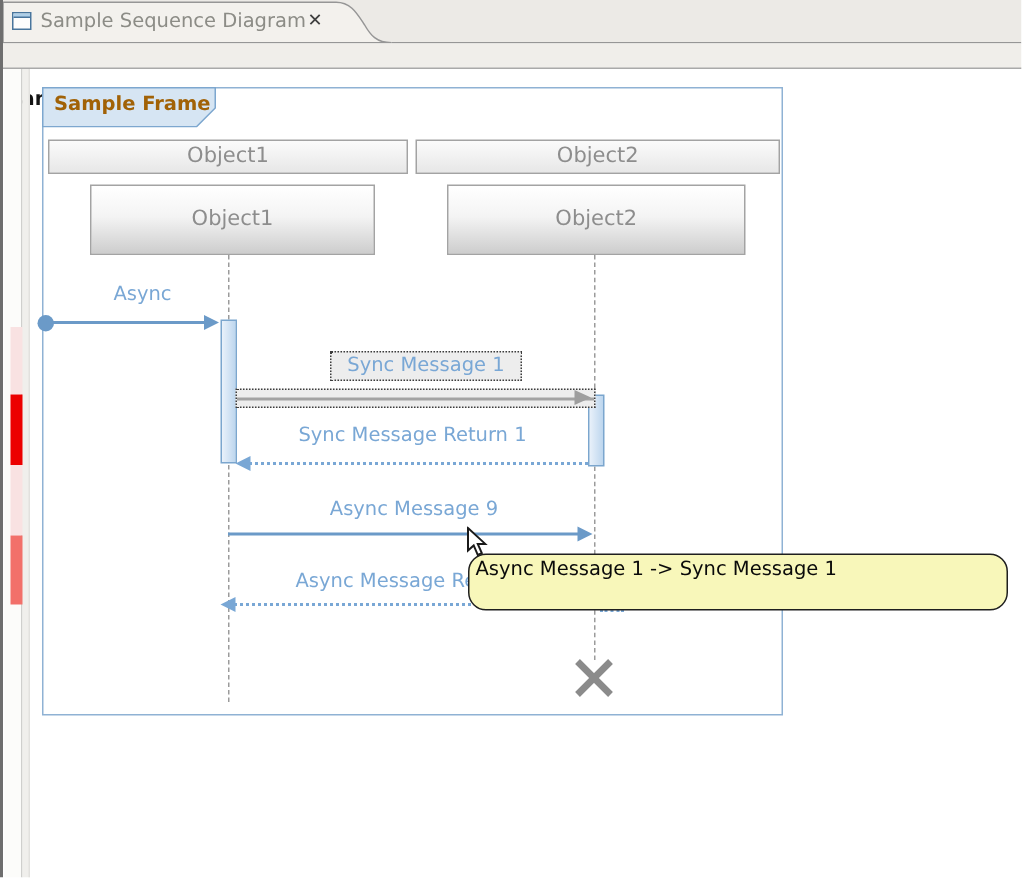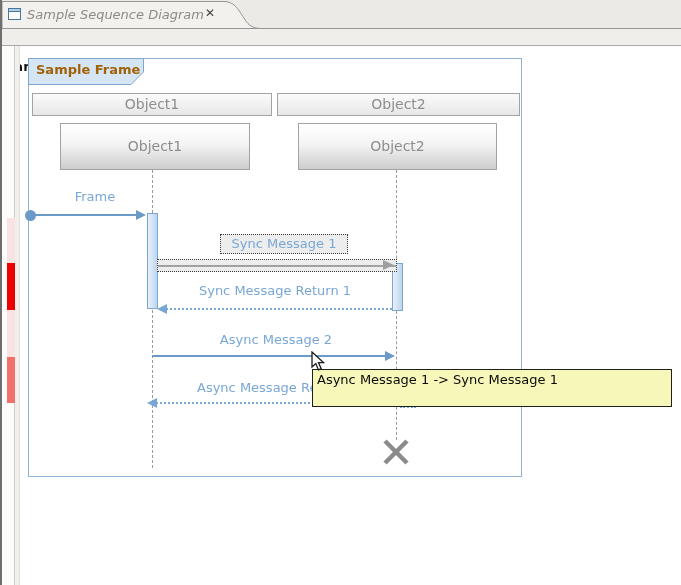--- a/index.html
+++ b/index.html
@@ -52,21 +52,21 @@
   .cursor { left:311px; top:351px; z-index:60; }
 </style>
 </head>
 <body>
 
 <div class="abs tabbar">
   <svg class="abs" style="left:0;top:0" width="681" height="29">
     <path d="M2,28.5 L2,1.5 L224,1.5 C234,1.5 238,9 243,16.5 C247,23.5 251,28.5 261,28.5 Z" fill="#f3f1ed" stroke="#969696" stroke-width="1"></path>
     <line x1="261" y1="28.5" x2="681" y2="28.5" stroke="#969696" stroke-width="1"></line>
   </svg>
-  <div class="abs" style="left:0;top:0;width:257px;height:19px;font-style:italic;">
+  <div class="abs" style="left:0;top:0;width:257px;height:19px;">
     <div class="abs tab-icon">
         <span class="bar"></span>
       </div>
     <span class="abs tab-label">Sample Sequence Diagram</span>
     <span class="abs tab-close">✕</span>
   </div>
 </div>
 
 <div class="abs title-row">
   <span class="abs title-text">Sample Diagram</span>
@@ -96,45 +96,45 @@
 <div class="abs lifeline" style="left:396px;top:170px;height:270px;"></div>
 
 <svg class="abs" style="left:382px;top:438px;" width="28" height="28">
   <line x1="3" y1="3" x2="25" y2="25" stroke="#8b8b8b" stroke-width="4.5"></line>
   <line x1="25" y1="3" x2="3" y2="25" stroke="#8b8b8b" stroke-width="4.5"></line>
 </svg>
 
 <div class="abs activation" style="left:147px;top:213px;height:96px;"></div>
 <div class="abs activation" style="left:392px;top:263px;height:48px;"></div>
 
-<div class="abs msg-label" style="left:55px;top:189px;width:80px;">Frame</div>
+<div class="abs msg-label" style="left:55px;top:189px;width:80px;">Async</div>
 <div class="abs start-circle"></div>
 <div class="abs line-solid" style="left:31px;top:214px;width:112px;"></div>
 <div class="abs arr arr-r-blue" style="left:136px;top:210px;"></div>
 
 <div class="abs msg-label sel-label" style="left:220px;top:234px;width:128px;height:20px;">Sync Message 1</div>
 <div class="abs marquee" style="left:157px;top:259px;width:240px;height:13px;">
   <div class="abs" style="left:0;top:5px;width:238px;height:2px;background:#a3a3a3;"></div>
 </div>
 <div class="abs arr arr-r-gray" style="left:383px;top:260px;"></div>
 
 <div class="abs msg-label" style="left:196px;top:283px;width:158px;">Sync Message Return 1</div>
 <div class="abs line-dotted" style="left:166px;top:308px;width:226px;"></div>
 <div class="abs arr arr-l-blue" style="left:157px;top:304px;"></div>
 
-<div class="abs msg-label" style="left:200px;top:332px;width:152px;">Async Message 2</div>
+<div class="abs msg-label" style="left:200px;top:332px;width:152px;">Async Message 9</div>
 <div class="abs line-solid" style="left:152px;top:355px;width:234px;"></div>
 <div class="abs arr arr-r-blue" style="left:385px;top:351px;"></div>
 
 <div class="abs msg-label" style="left:197px;top:380px;width:155px;">Async Message Return 1</div>
 <div class="abs line-dotted" style="left:152px;top:402px;width:262px;"></div>
 <div class="abs line-dotted" style="left:400px;top:406px;width:16px;"></div>
 <div class="abs arr arr-l-blue" style="left:147px;top:398px;"></div>
 
-<div class="abs tooltip" style="background: rgb(248, 247, 186);">
+<div class="abs tooltip" style="background: rgb(248, 247, 186); border-radius: 12px;">
   <div>Async Message 1 -&gt; Sync Message 1</div>
 </div>
 
 <svg class="abs cursor" width="16" height="22">
   <polygon points="1,1 1,16 4.8,12.6 7.5,18.9 10.2,17.7 7.5,11.6 12.5,11.6" fill="#ffffff" stroke="#1a1a1a" stroke-width="1.3"></polygon>
 </svg>
 
 <div class="abs win-border-left"></div>
 
 </body></html>

